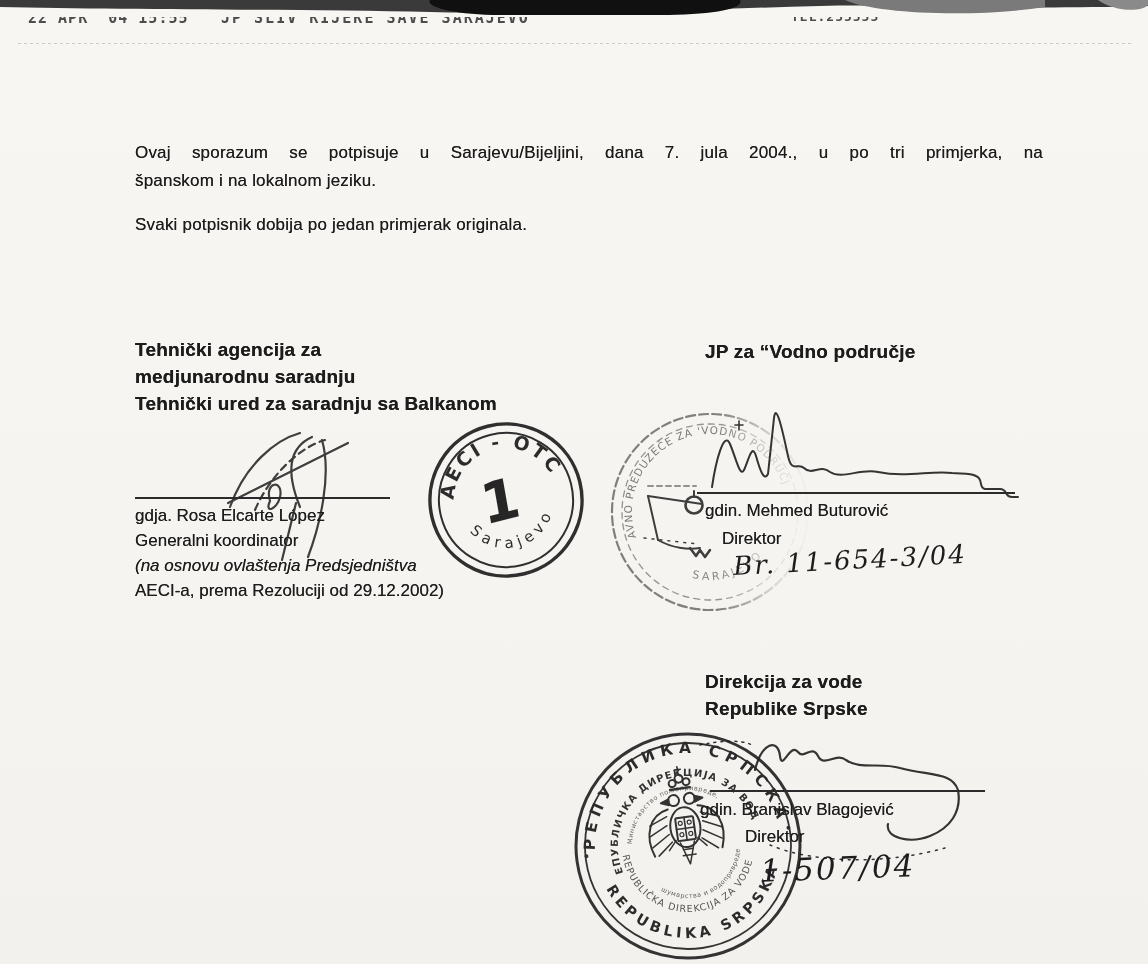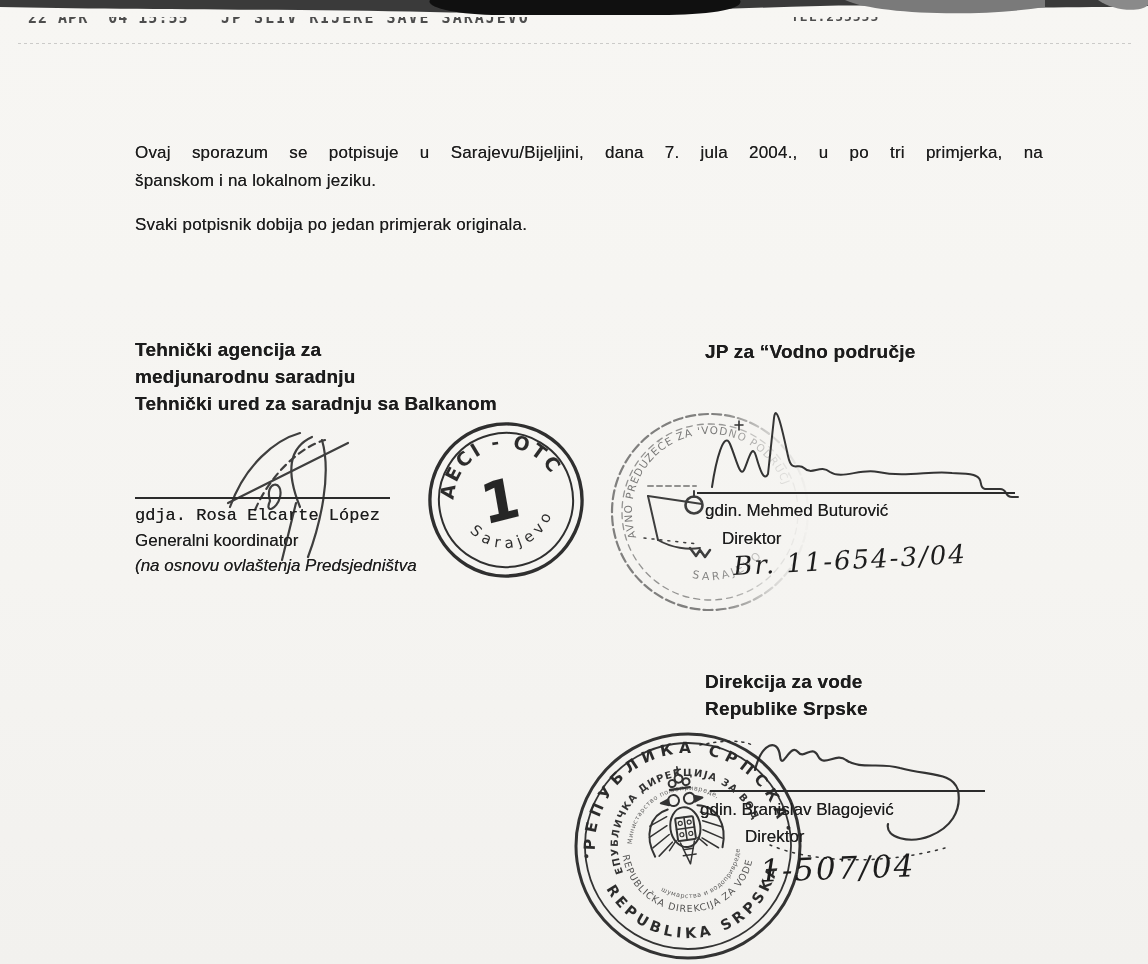--- a/index.html
+++ b/index.html
@@ -87,23 +87,24 @@
       <path d="M30,92 C45,50 75,25 100,18"></path>
       <path d="M55,95 C70,60 100,32 125,25" stroke-dasharray="7 5"></path>
       <path d="M100,92 C85,55 90,32 112,22"></path>
       <path d="M28,88 L148,28"></path>
       <path d="M70,86 C64,66 84,64 80,82 C77,95 64,99 70,86"></path>
       <path d="M96,88 L82,145"></path>
       <path d="M122,25 C132,60 120,110 108,142"></path>
     </g>
   </svg>
   <div class="abs sigline" style="left:135px;top:497px;width:255px;"></div>
-  <div class="abs sigtext" style="left:135px;top:503px;font-family:Liberation Mono, monospace;">gdja. Rosa Elcarte López</div>
+  <div class="abs sigtext" style="left:135px;top:503px;">gdja. Rosa Elcarte López</div>
   <div class="abs sigtext" style="left:135px;top:528px;">Generalni koordinator</div>
   <div class="abs sigtext" style="left:135px;top:553px;font-style:italic;">(na osnovu ovlaštenja Predsjedništva</div>
+  <div class="abs sigtext" style="left:135px;top:578px;">AECI-a, prema Rezoluciji od 29.12.2002)</div>
 
   <svg class="abs" style="left:424px;top:418px;" width="164" height="166">
     <defs>
       <path id="aeciTop" d="M 30,82 A 52 52 0 0 1 134,82"></path>
       <path id="aeciBot" d="M 34,82 A 48 48 0 0 0 130,82"></path>
     </defs>
     <g transform="rotate(-14 82 82)" opacity=".92">
       <circle cx="82" cy="82" r="76" class="ink" stroke-width="3.5"></circle>
       <circle cx="82" cy="82" r="67" class="ink" stroke-width="2"></circle>
       <text font-size="19" font-weight="bold" letter-spacing="2.5" fill="#1b1b1b">

